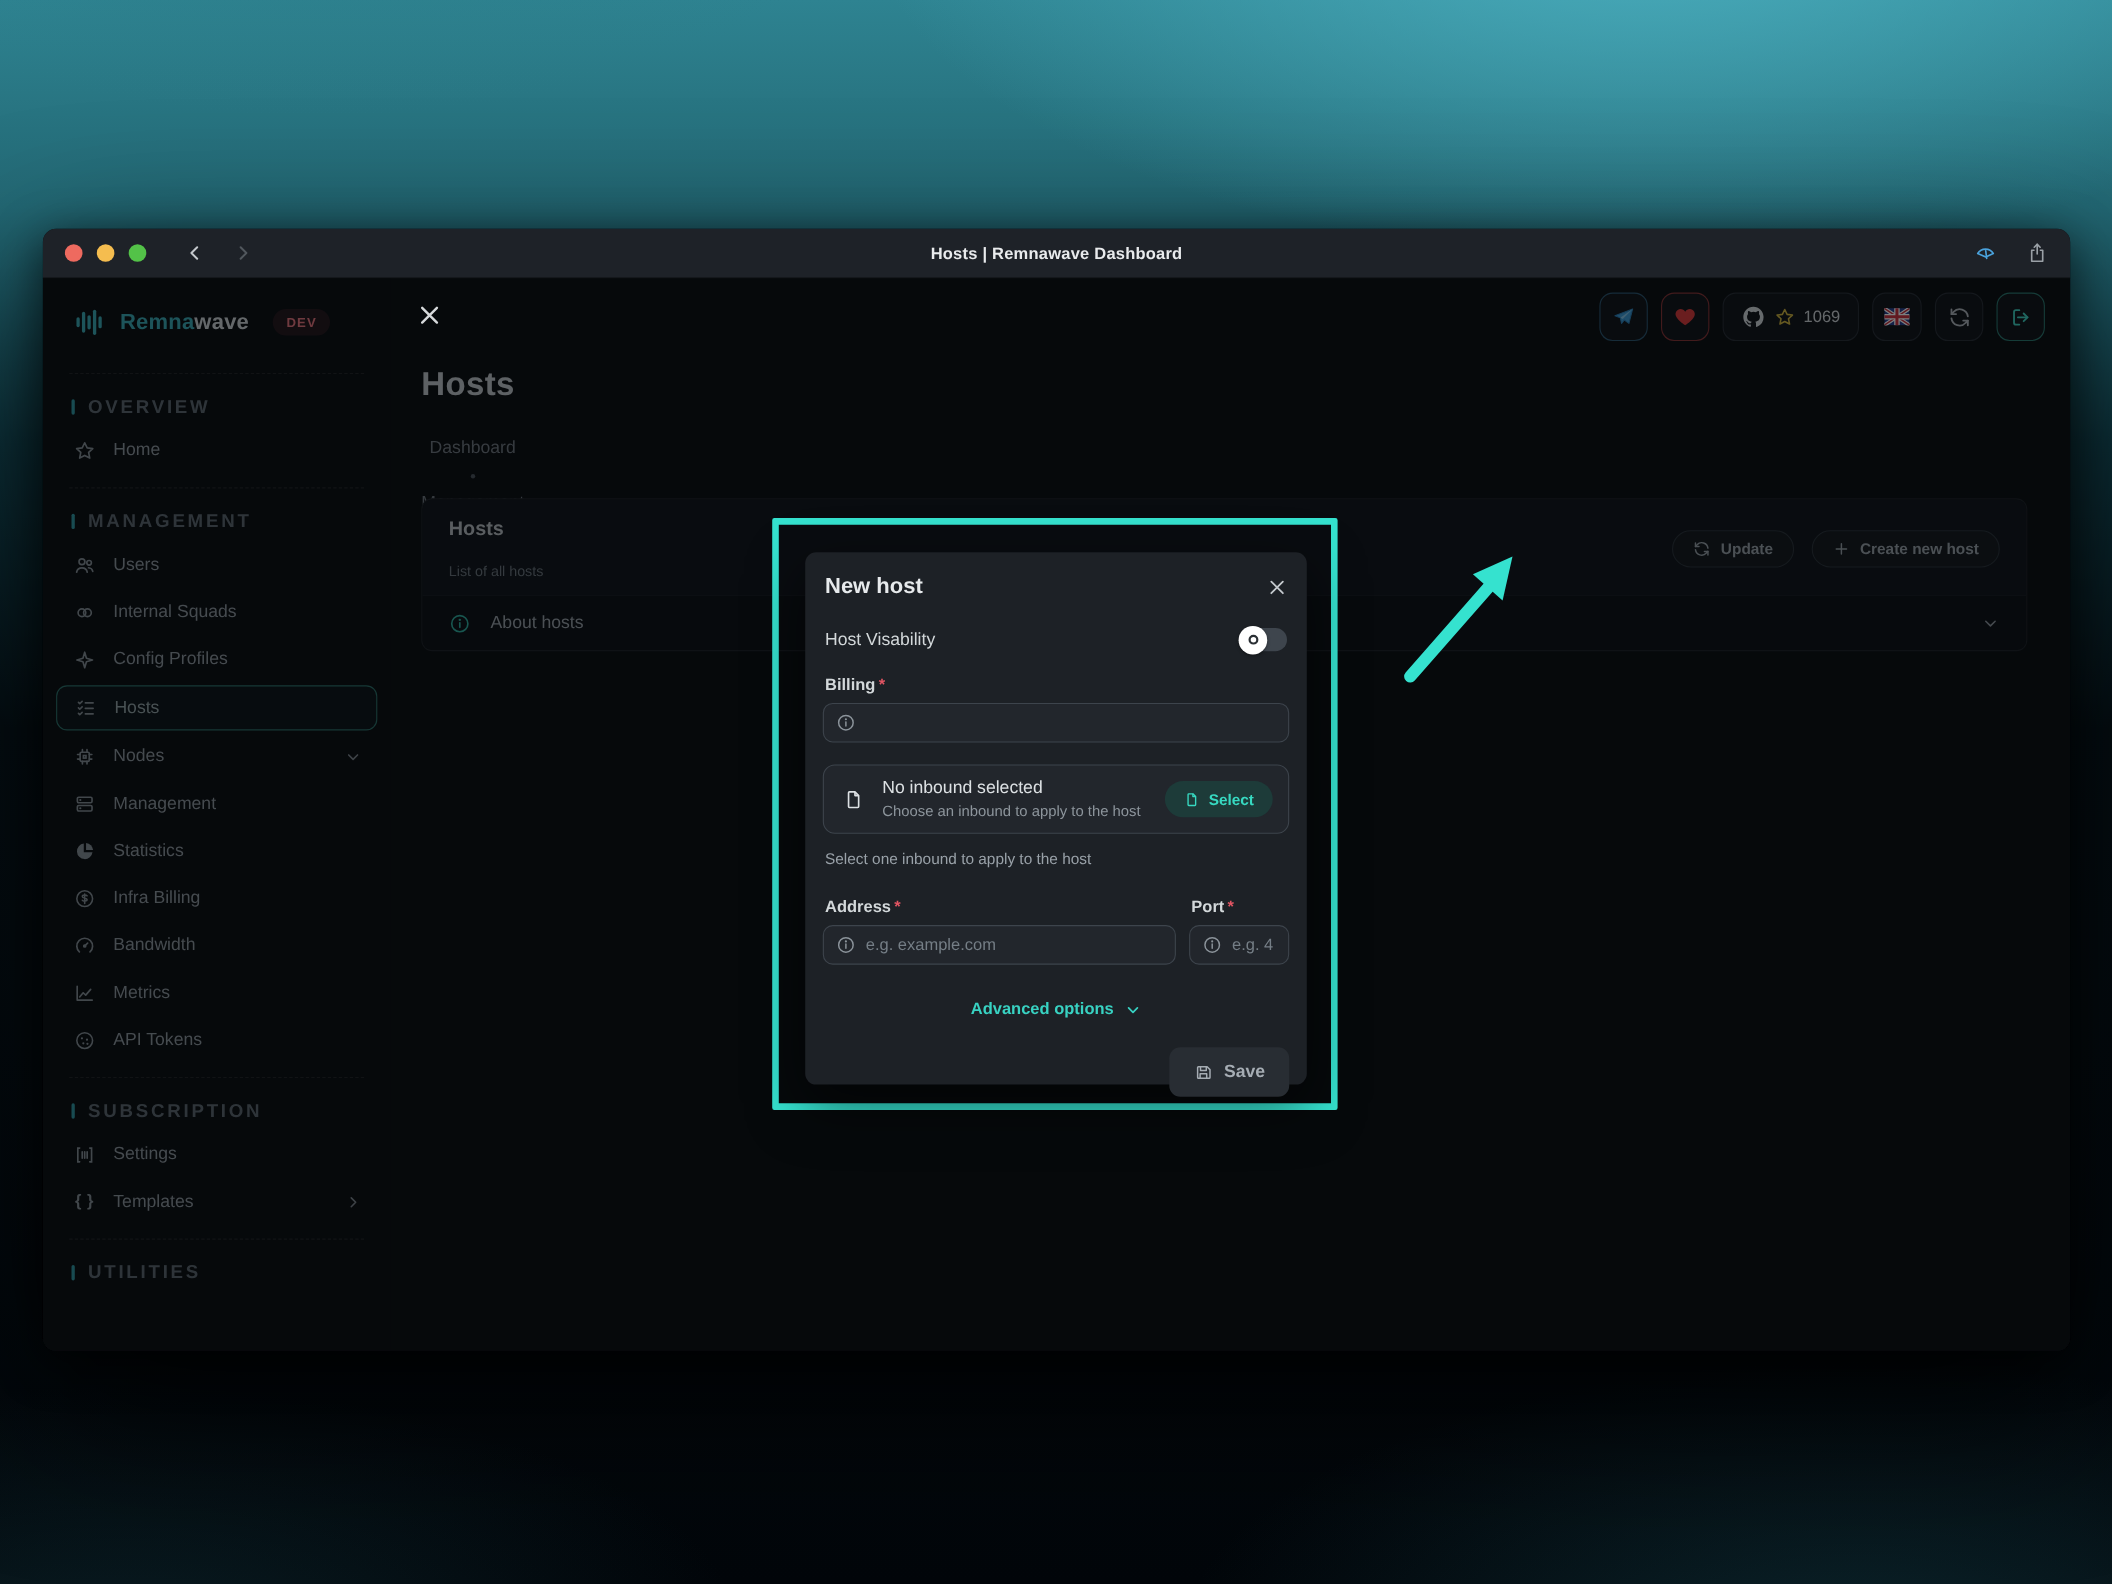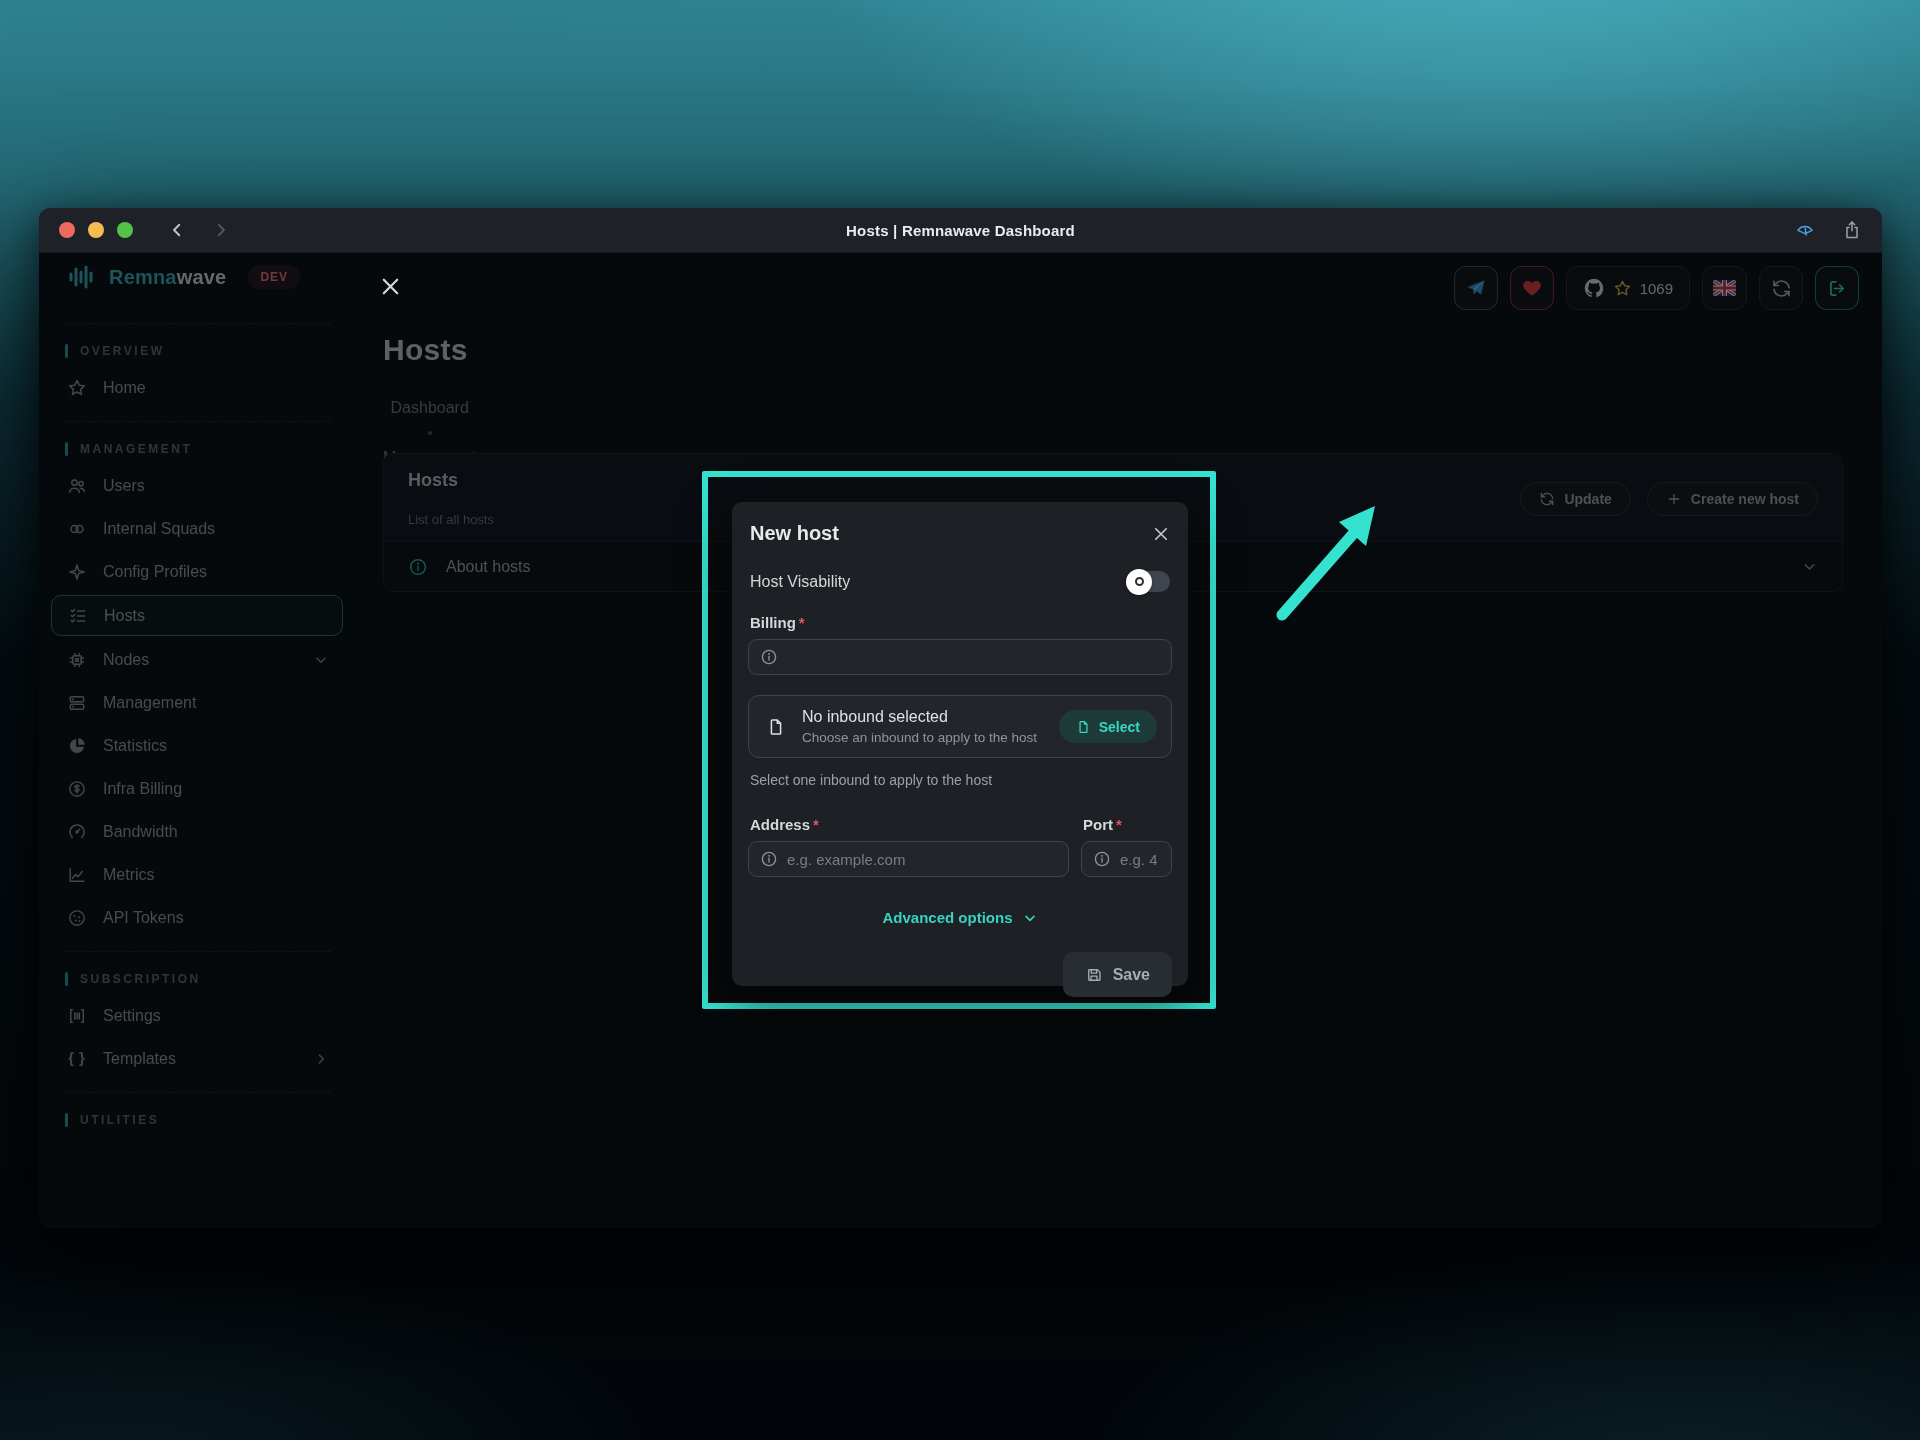--- a/index.html
+++ b/index.html
@@ -33,32 +33,32 @@
     position:absolute; left:0; right:0; text-align:center;
     color:#e9ebed; font-size:15px; font-weight:700; letter-spacing:.2px; pointer-events:none;
   }
   .tbright { margin-left:auto; display:flex; gap:26px; align-items:center; }
 
   
   .app { position:relative; height:975px; display:flex; background:#0a0d10; }
   .dim { position:absolute; inset:0; background:rgba(3,5,8,.52); z-index:5; }
 
   
-  .sidebar { width:316px; flex:0 0 316px; padding-top:8px; background:#0a0d10; }
+  .sidebar { width:316px; flex:0 0 316px; padding-top:24px; background:#0a0d10; }
   .brandrow { display:flex; align-items:center; gap:12px; padding:0 24px 18px 26px; }
   .brandname { font-size:20px; font-weight:800; letter-spacing:.2px; }
   .brandname .p1 { color:#39a9b3; } .brandname .p2 { color:#cdd3d6; }
   .devbadge {
     margin-left:10px; font-size:12px; font-weight:800; letter-spacing:1px;
     color:#e4747c; background:rgba(225,85,95,.12); padding:5px 12px; border-radius:12px;
   }
   .sdivider { border-top:1px dashed rgba(255,255,255,.09); margin:12px 24px; }
   .slabelrow { display:flex; align-items:center; gap:12px; padding:8px 0 8px 26px; }
   .slabelbar { width:3px; height:14px; border-radius:2px; background:#2f97a1; }
-  .slabeltxt { font-size:12px; font-weight:700; letter-spacing:2.5px; color:#5d6870; }
+  .slabeltxt { font-size:17px; font-weight:700; letter-spacing:2.5px; color:#5d6870; }
   .sitem {
     height:43px; display:flex; align-items:center; gap:16px; padding-left:28px;
     color:#8d969d; font-size:16px; cursor:pointer; position:relative;text-align:center;
   }
   .sitem .sicon { width:20px; height:20px; color:#848e95; flex:0 0 20px; }
   .sitem .chev { margin-left:auto; margin-right:26px; color:#7c858c; }
   .sitem.active {
     margin:2px 12px; padding-left:16px; height:41px;
     border:1px solid #2b6f68; border-radius:10px; background:rgba(32,120,112,.08);
     color:#93a3a6;

